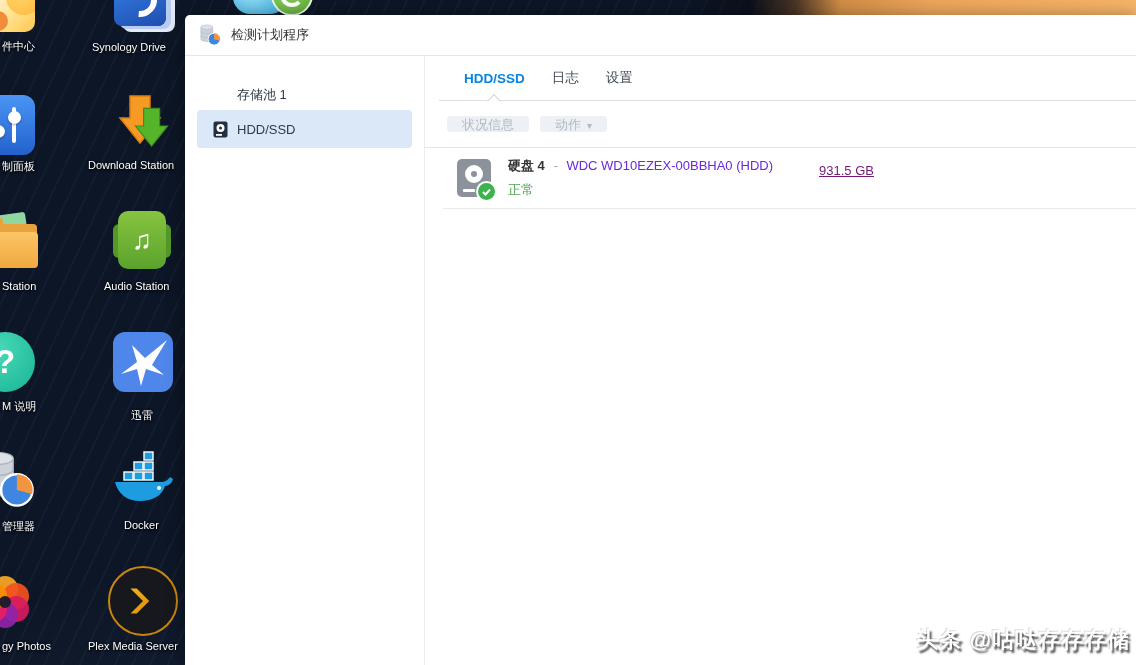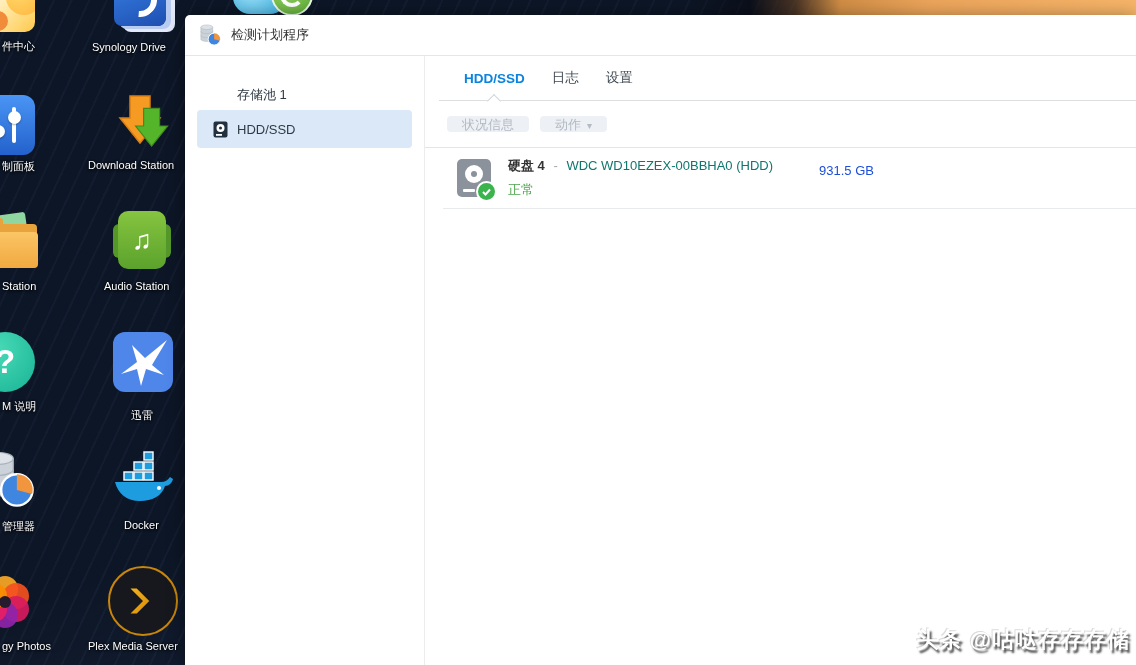--- a/index.html
+++ b/index.html
@@ -128,23 +128,23 @@
   .drive-icon{width:34px;height:38px;background:#8b929c;border-radius:5px;position:relative;margin-right:17px;flex:none;}
   .drive-icon .platter{position:absolute;left:8px;top:6px;width:18px;height:18px;background:#fff;border-radius:50%;}
   .drive-icon .platter:after{content:'';position:absolute;inset:6px;background:#8b929c;border-radius:50%;}
   .drive-icon .slot{position:absolute;left:6px;bottom:5px;width:12px;height:3px;background:#fff;border-radius:1px;}
   .badge{position:absolute;right:-6px;bottom:-5px;width:17px;height:17px;background:#3cb44d;border:2px solid #fff;
     border-radius:50%;display:flex;align-items:center;justify-content:center;}
   .drive-text{display:flex;flex-direction:column;justify-content:center;}
   .line1{font-size:13px;}
   .dname{color:#333;font-weight:bold;}
   .dsep{color:#a3a8ae;margin:0 5px;}
-  .dmodel{color:#0f766e;}
+  .dmodel{color:#6d28d9;}
   .dstatus{color:#4fa64f;font-size:13px;margin-top:6px;}
-  .dsize{position:absolute;left:376px;top:15px;font-size:13px;color:#1d4ed8;}
+  .dsize{position:absolute;left:376px;top:15px;font-size:13px;color:#701a75;text-decoration:underline;}
 </style>
 </head>
 <body>
 
 <div class="wallpaper">
   <div class="streaks"></div>
   <div class="top-orange"></div>
 </div>
 
 <div class="cloudsync">

